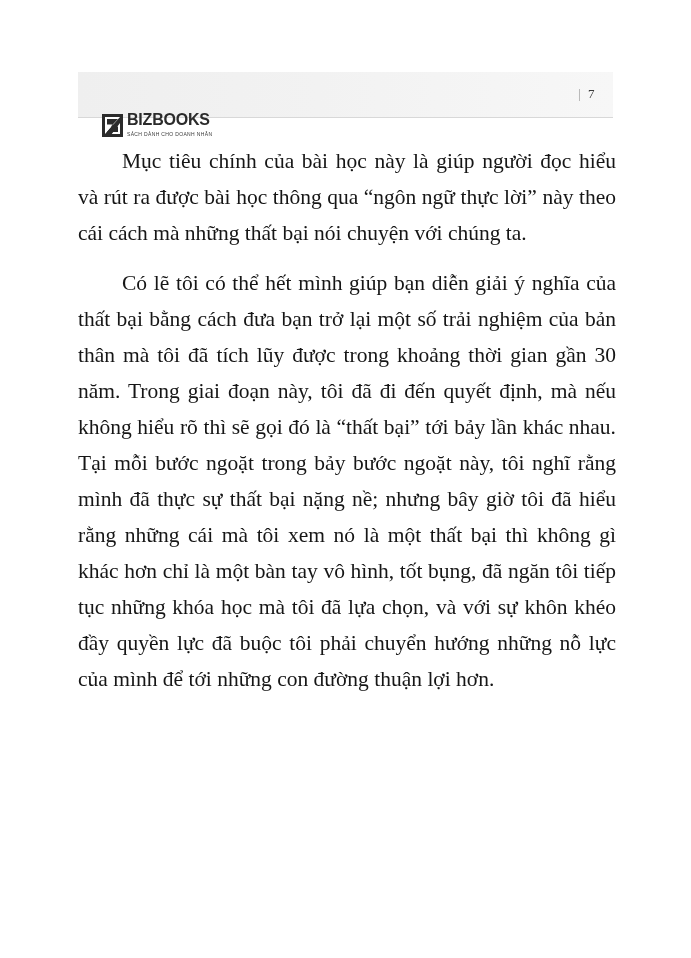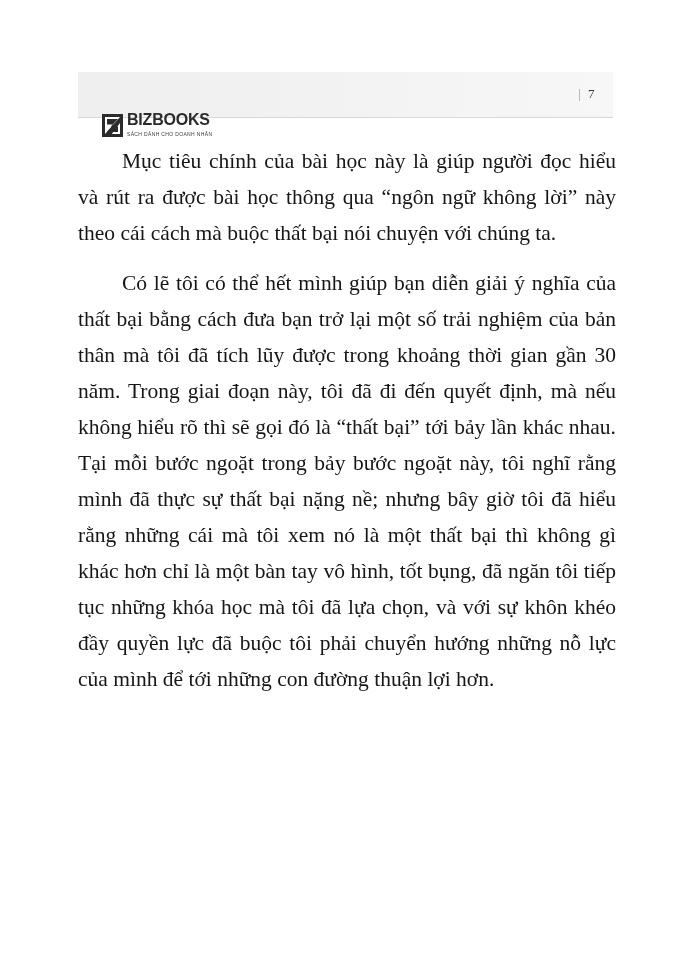--- a/index.html
+++ b/index.html
@@ -144,17 +144,17 @@
       </div>
     </div>
 
     <div class="folio">
       <span class="bar">|</span><span>7</span>
     </div>
 
   </div>
 
   <div class="content">
-    <p class="para">Mục tiêu chính của bài học này là giúp người đọc hiểu và rút ra được bài học thông qua “ngôn ngữ không lời” này theo cái cách mà buộc thất bại nói chuyện với chúng ta.</p>
+    <p class="para">Mục tiêu chính của bài học này là giúp người đọc hiểu và rút ra được bài học thông qua “ngôn ngữ thực lời” này theo cái cách mà những thất bại nói chuyện với chúng ta.</p>
     <p class="para">Có lẽ tôi có thể hết mình giúp bạn diễn giải ý nghĩa của thất bại bằng cách đưa bạn trở lại một số trải nghiệm của bản thân mà tôi đã tích lũy được trong khoảng thời gian gần 30 năm. Trong giai đoạn này, tôi đã đi đến quyết định, mà nếu không hiểu rõ thì sẽ gọi đó là “thất bại” tới bảy lần khác nhau. Tại mỗi bước ngoặt trong bảy bước ngoặt này, tôi nghĩ rằng mình đã thực sự thất bại nặng nề; nhưng bây giờ tôi đã hiểu rằng những cái mà tôi xem nó là một thất bại thì không gì khác hơn chỉ là một bàn tay vô hình, tốt bụng, đã ngăn tôi tiếp tục những khóa học mà tôi đã lựa chọn, và với sự khôn khéo đầy quyền lực đã buộc tôi phải chuyển hướng những nỗ lực của mình để tới những con đường thuận lợi hơn.</p>
   </div>
 
 </div>
 
 </body></html>

